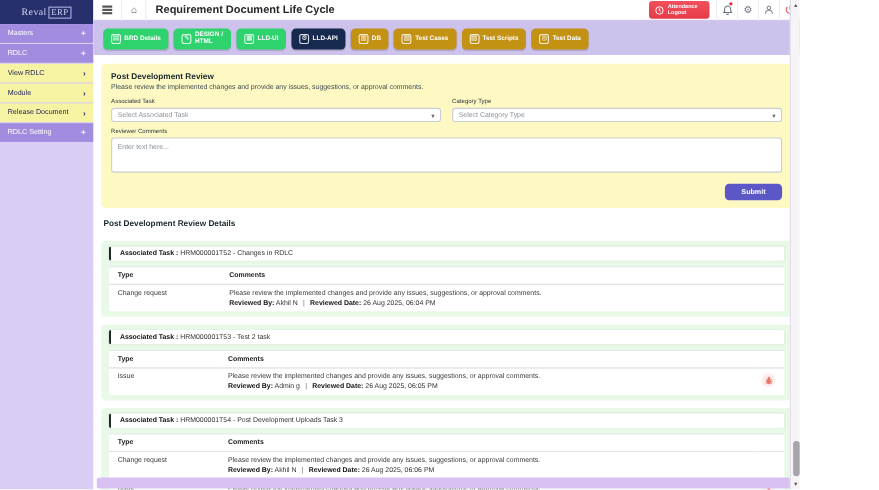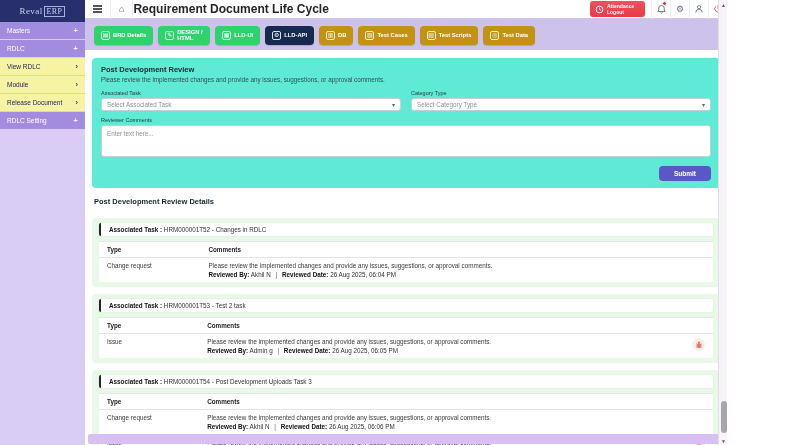--- a/index.html
+++ b/index.html
@@ -23,21 +23,21 @@
   .main { position:relative; width:705px; flex:1 1 auto; background:#ffffff; }
 
   
   .topbar { height:20px; background:#fff; border-bottom:2px solid #cfc5ec;
             display:flex; align-items:center; }
   .tb-btn { height:20px; display:flex; align-items:center; justify-content:center;
             padding:0 8px; border-right:1px solid #ececf4; cursor:pointer; }
   .burger { display:inline-block; }
   .burger i { display:block; width:9px; height:1.4px; background:#555; margin:1.6px 0; }
   .home-glyph { font-size:9px; color:#444; line-height:1; }
-  .page-title { font-size:12px; font-weight:bold; color:#26262b; flex:1 1 auto; }
+  .page-title { font-size:10px; font-weight:bold; color:#26262b; margin-left:8px; flex:1 1 auto; }
   .tb-right { display:flex; align-items:center; height:20px; }
   .attendance-btn { background:linear-gradient(#f0505c,#e63c49); color:#fff; border-radius:3px;
                     display:flex; align-items:center; gap:3px; padding:2px 5px; margin:0 6px;
                     cursor:pointer; }
   .attendance-btn .txt { font-size:5px; font-weight:bold; width:33px; line-height:1.2; }
   .icon-btn { width:19px; height:20px; display:flex; align-items:center; justify-content:center;
               border-left:1px solid #ececf4; position:relative; cursor:pointer; }
   .badge-dot { position:absolute; top:2px; right:3px; width:5px; height:5px; border-radius:50%;
                background:#e8263c; border:1px solid #fff; }
   .gear-glyph { font-size:9px; color:#6b7280; line-height:1; }
@@ -51,21 +51,21 @@
               display:flex; align-items:center; justify-content:center; font-size:6px;
               line-height:1; flex:0 0 9px; }
   .tab-label { font-size:5.8px; font-weight:bold; line-height:1.05; }
   .tab.state-done { background:#2fd36e; }
   .tab.state-active { background:#16294e; }
   .tab.state-pending { background:#c49212; }
   .tab .wrap { width:26px; }
 
   
   .content { padding:8px 7px 0 7px; }
-  .panel { background:#5eead4; border-radius:4px; padding:7px 9px; }
+  .panel { background:#fef9c3; border-radius:4px; padding:7px 9px; }
   .form-title { font-size:7.5px; font-weight:bold; color:#17262e; }
   .form-sub { font-size:6.3px; color:#3c4a52; margin-top:2px; margin-bottom:7px; }
   .form-grid { display:flex; gap:10px; }
   .form-col { flex:1 1 50%; }
   .field-label { font-size:5.5px; color:#2e3a42; margin-bottom:2px; }
   .select { height:13px; background:#fff; border:1px solid #c9cfd4; border-radius:3px;
             display:flex; align-items:center; justify-content:space-between; padding:0 5px;
             cursor:pointer; }
   .select .ph { font-size:6.3px; color:#8a9299; }
   .select .caret { font-size:6px; color:#667; }

